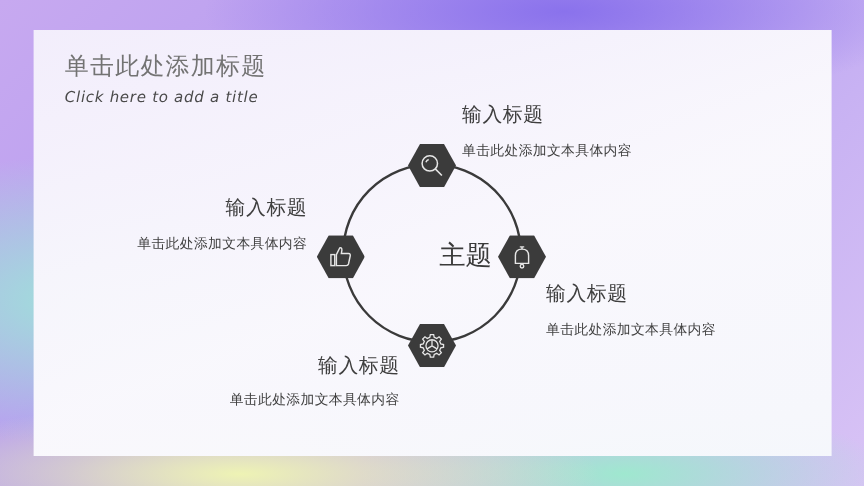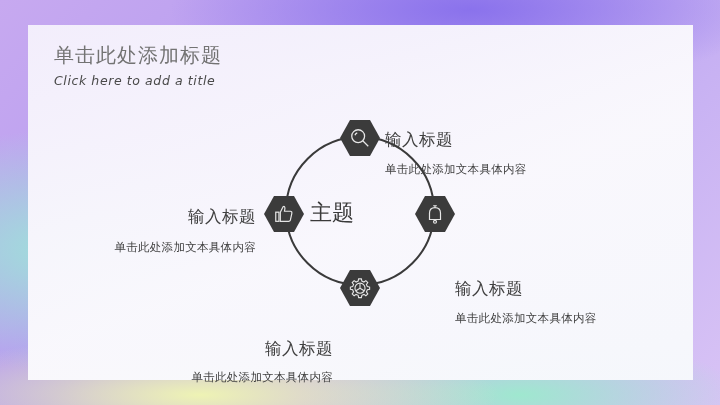--- a/index.html
+++ b/index.html
@@ -21,31 +21,31 @@
     position: absolute; left: 54px; top: 42px; font-size: 20px; color: #737373; letter-spacing: 1px;
   }
   .subtitle {
     position: absolute; left: 54px; top: 73px; font-size: 12.5px; color: #4a4a4a; letter-spacing: 0.6px; font-style: italic;
   }
   .ring {
     position: absolute; left: 285px; top: 136px; width: 150px; height: 150px;
     border: 2px solid #3a3a3a; border-radius: 50%; box-sizing: border-box;
   }
   .center-label {
-    position: absolute; left: 310px; top: 198px; width: 100px; text-align: left;
+    position: absolute; left: 310px; top: 198px; width: 100px; text-align: right;
     font-size: 22px; color: #3a3a3a;
   }
   .hex {
     position: absolute; width: 40px; height: 36px; background: #3b3b3b;
     clip-path: polygon(25% 0, 75% 0, 100% 50%, 75% 100%, 25% 100%, 0 50%);
     display: flex; align-items: center; justify-content: center;
   }
   .hex svg { width: 22px; height: 22px; }
-  .item-title { position: absolute; font-size: 16.5px; color: #3f3f3f; letter-spacing: 0.5px; white-space: nowrap; margin-top: 44px; }
-  .item-desc { position: absolute; font-size: 11.5px; color: #3f3f3f; letter-spacing: 0.3px; white-space: nowrap; margin-top: 44px; }
+  .item-title { position: absolute; font-size: 16.5px; color: #3f3f3f; letter-spacing: 0.5px; white-space: nowrap; }
+  .item-desc { position: absolute; font-size: 11.5px; color: #3f3f3f; letter-spacing: 0.3px; white-space: nowrap; }
   .right { text-align: right; }
 </style>
 </head>
 <body>
 
 <div class="card"></div>
 
 <div class="title">单击此处添加标题</div>
 <div class="subtitle">Click here to add a title</div>
 

